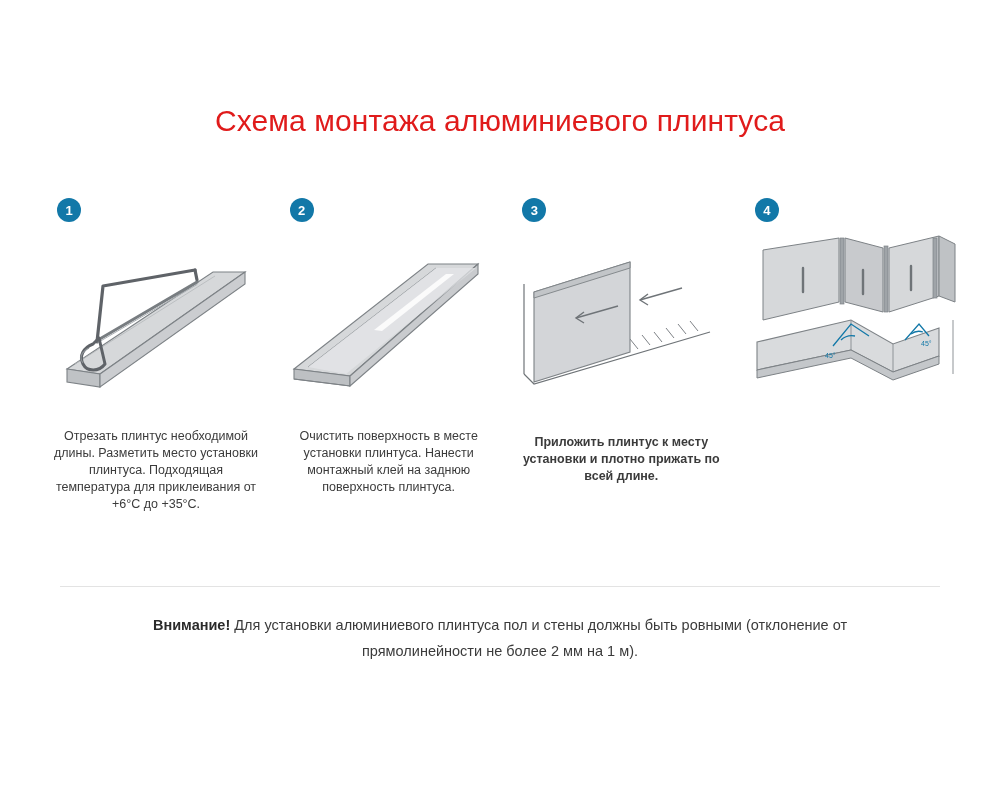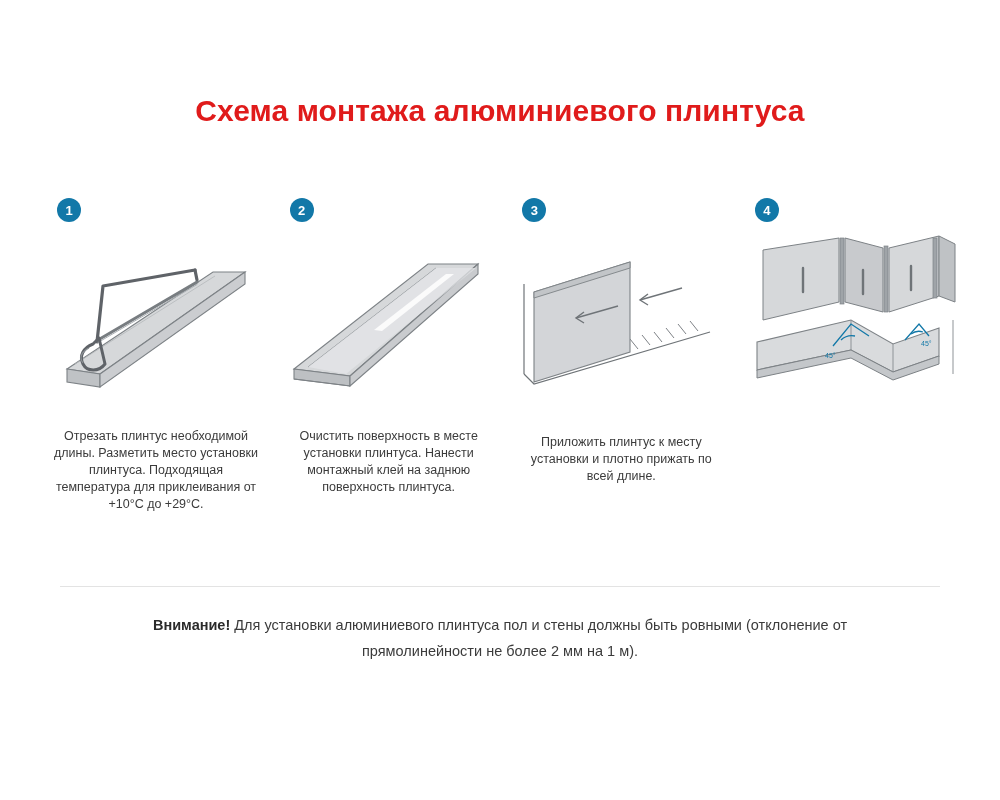--- a/index.html
+++ b/index.html
@@ -18,26 +18,26 @@
   .page {
     width: 1000px;
     height: 800px;
     position: relative;
     box-sizing: border-box;
   }
 
   
   .title {
     position: absolute;
-    top: 94px;
+    top: 104px;
     left: 0;
     width: 1000px;
     text-align: center;
     font-size: 30px;
-    font-weight: bold;
+    font-weight: normal;
     color: #e01b1b;
     letter-spacing: 0.1px;
   }
 
   
   .steps {
     position: absolute;
     top: 198px;
     left: 45px;
     width: 920px;
@@ -72,21 +72,21 @@
   .art svg { display: block; }
 
   .caption {
     margin-top: 14px;
     font-size: 12.5px;
     line-height: 17px;
     text-align: center;
     color: #3b3b3b;
     padding: 0 6px;
   }
-  .step-3 .caption, .step-4 .caption { margin-top: 20px; }
+  .step-3 .caption, .step-4 .caption { margin-top: 20px; font-weight: bold; }
 
   
   .divider {
     position: absolute;
     left: 60px;
     top: 586px;
     width: 880px;
     height: 1px;
     background: #e3e3e3;
   }
@@ -127,21 +127,21 @@
           <path d="M150,46 L152,56" fill="none" stroke="#5f6368" stroke-width="3.2" stroke-linecap="round"></path>
 
           <line x1="54,0" y1="0" x2="0" y2="0" stroke="none"></line>
           <path d="M53,116 L152,58" fill="none" stroke="#787d81" stroke-width="3" stroke-linecap="round"></path>
           <path d="M53,118.5 L152,60.5" fill="none" stroke="#a9aeb2" stroke-width="1" stroke-linecap="round"></path>
 
           <path d="M48,120 C38,124 34,132 38,140 C42,148 54,148 60,140 L54,114 Z" fill="none" stroke="#5f6368" stroke-width="3" stroke-linejoin="round"></path>
           <path d="M44,124 C36,128 34,134 38,139" fill="none" stroke="#8d9296" stroke-width="1.2"></path>
         </svg>
       </div>
-      <div class="caption">Отрезать плинтус необходимой длины. Разметить место установки плинтуса. Подходящая температура для приклеивания от +10°C до +29°C.</div>
+      <div class="caption">Отрезать плинтус необходимой длины. Разметить место установки плинтуса. Подходящая температура для приклеивания от +6°C до +35°C.</div>
     </div>
 
     <div class="step step-2">
       <div class="badge">2</div>
       <div class="art">
         <svg width="222" height="190" viewBox="0 0 222 190" xmlns="http://www.w3.org/2000/svg">
 
           <polygon points="16,145 150,40 200,40 72,152" fill="#d6d8da" stroke="#7d8286" stroke-width="1.1"></polygon>
           <polygon points="16,145 72,152 72,162 16,155" fill="#bdc0c3" stroke="#7d8286" stroke-width="1.1"></polygon>
           <polygon points="72,152 200,40 200,50 72,162" fill="#c9cbce" stroke="#7d8286" stroke-width="1.1"></polygon>

